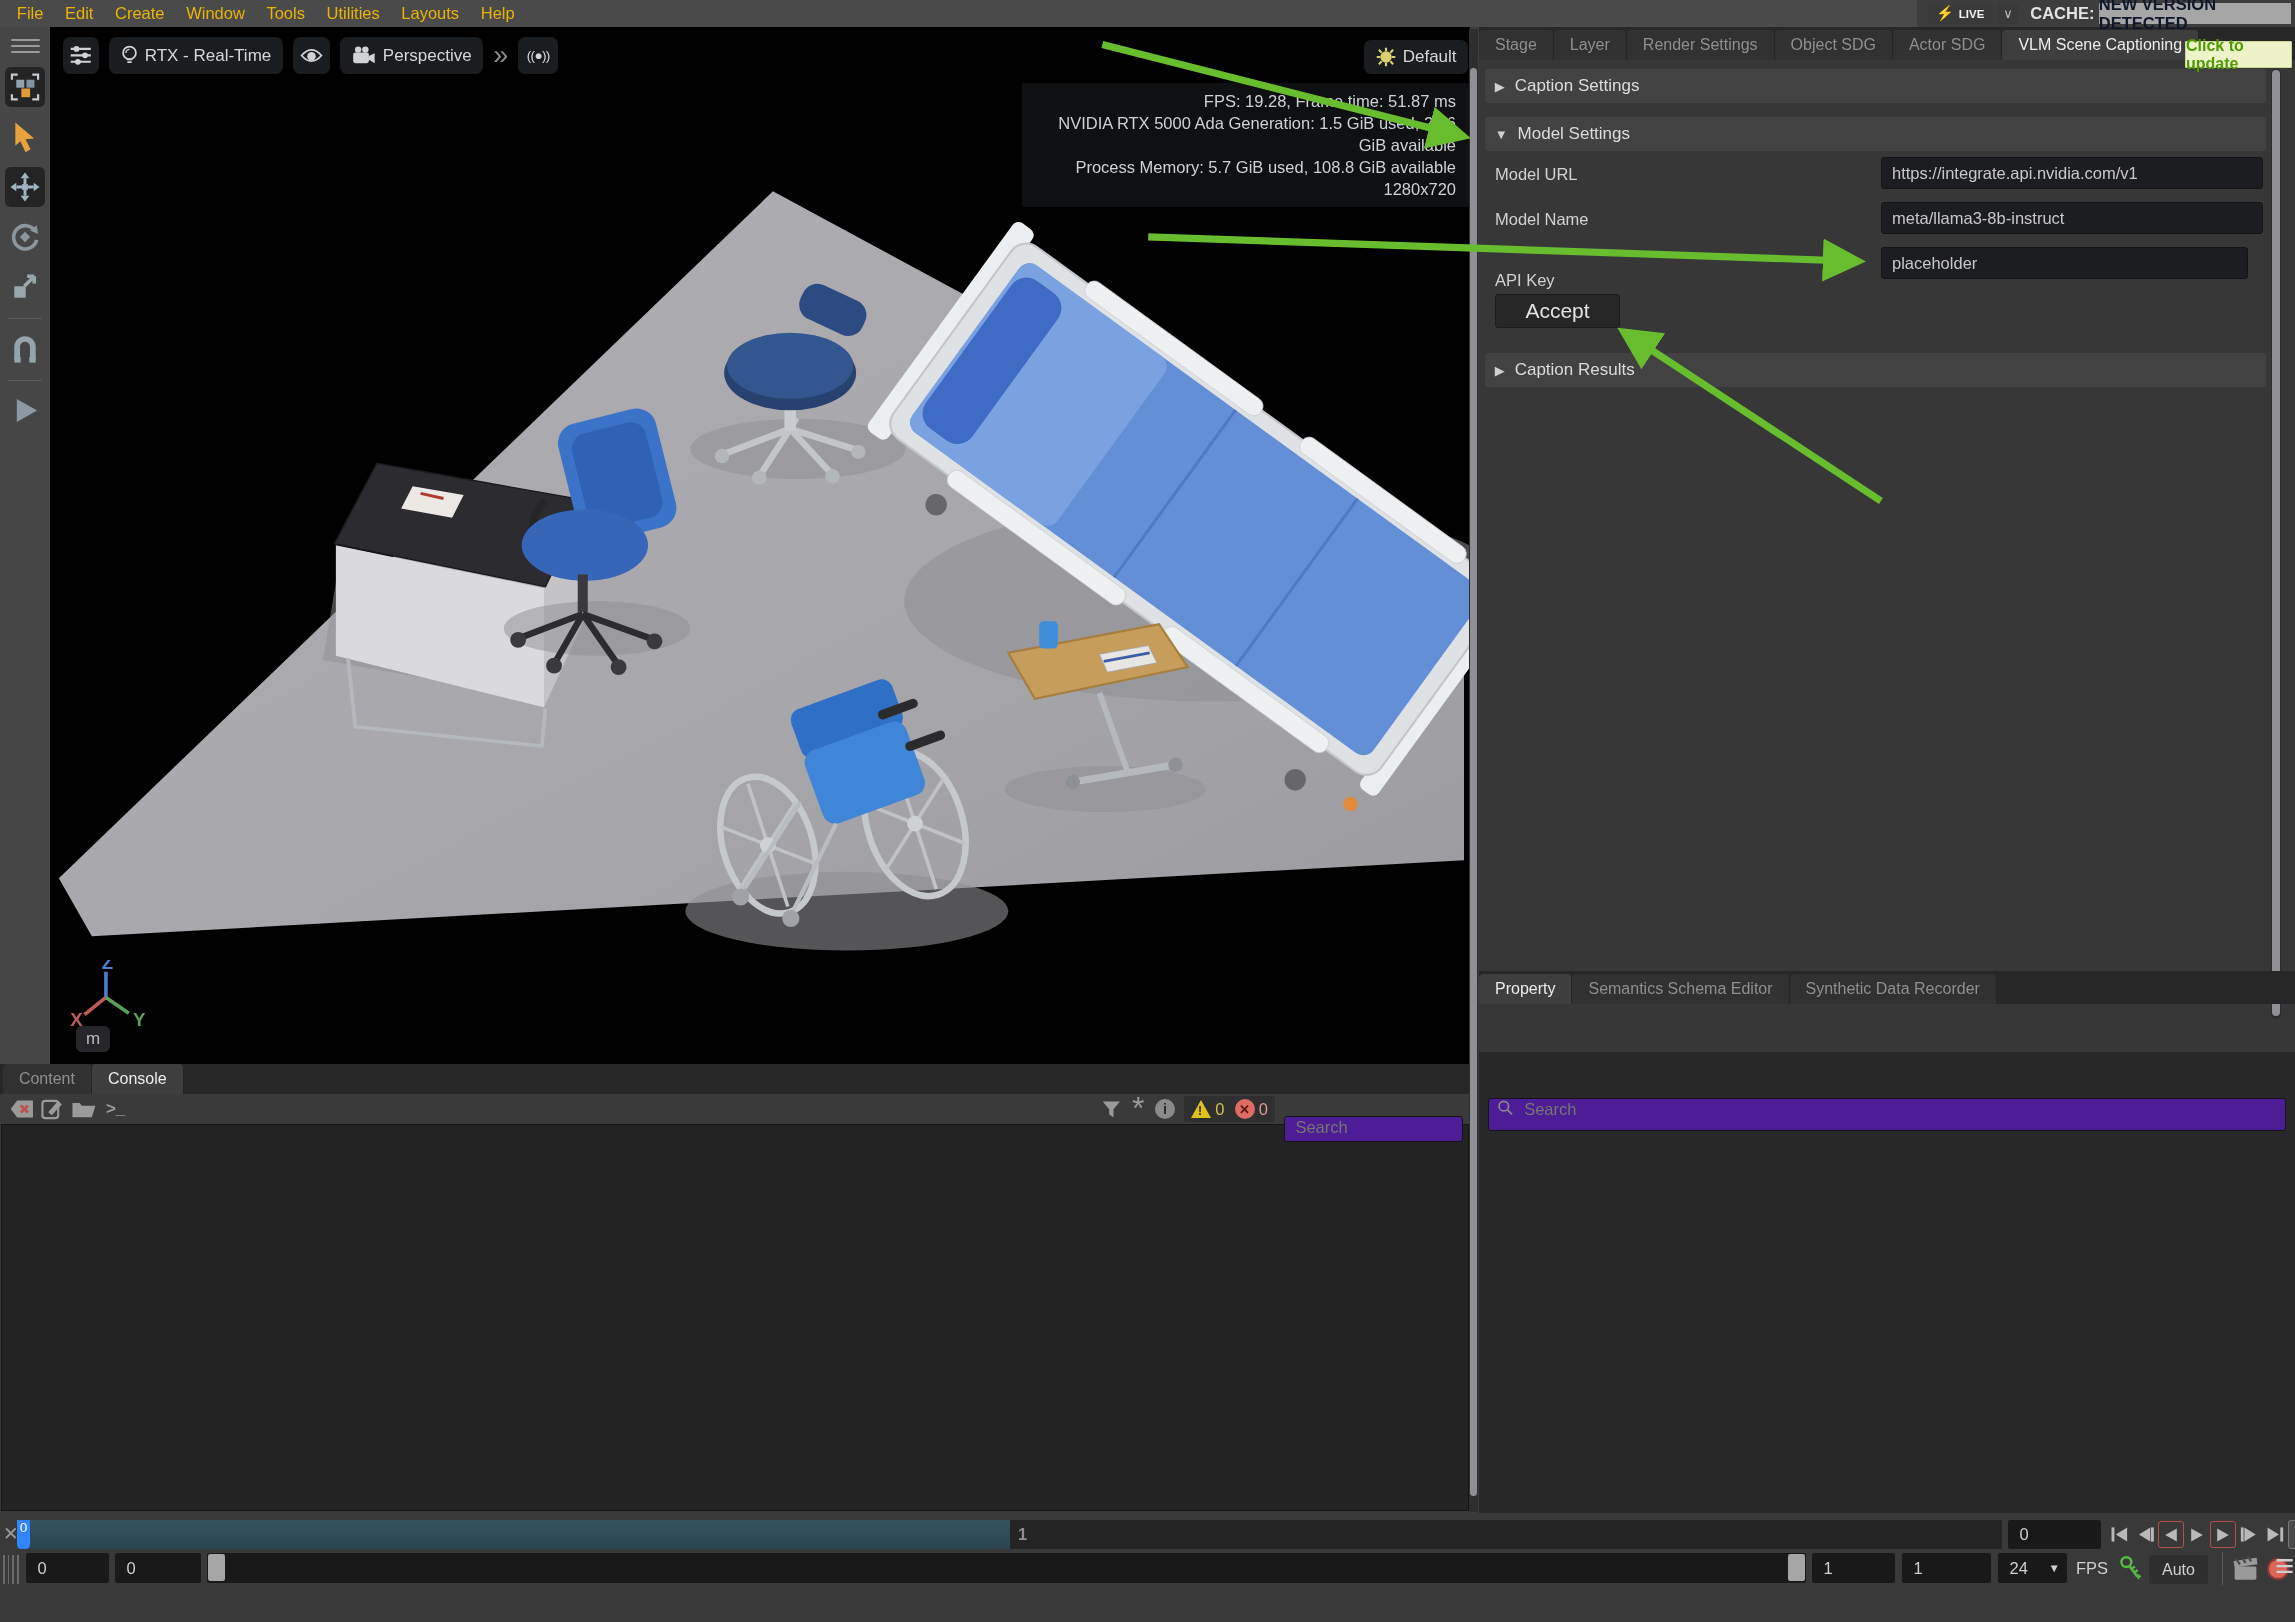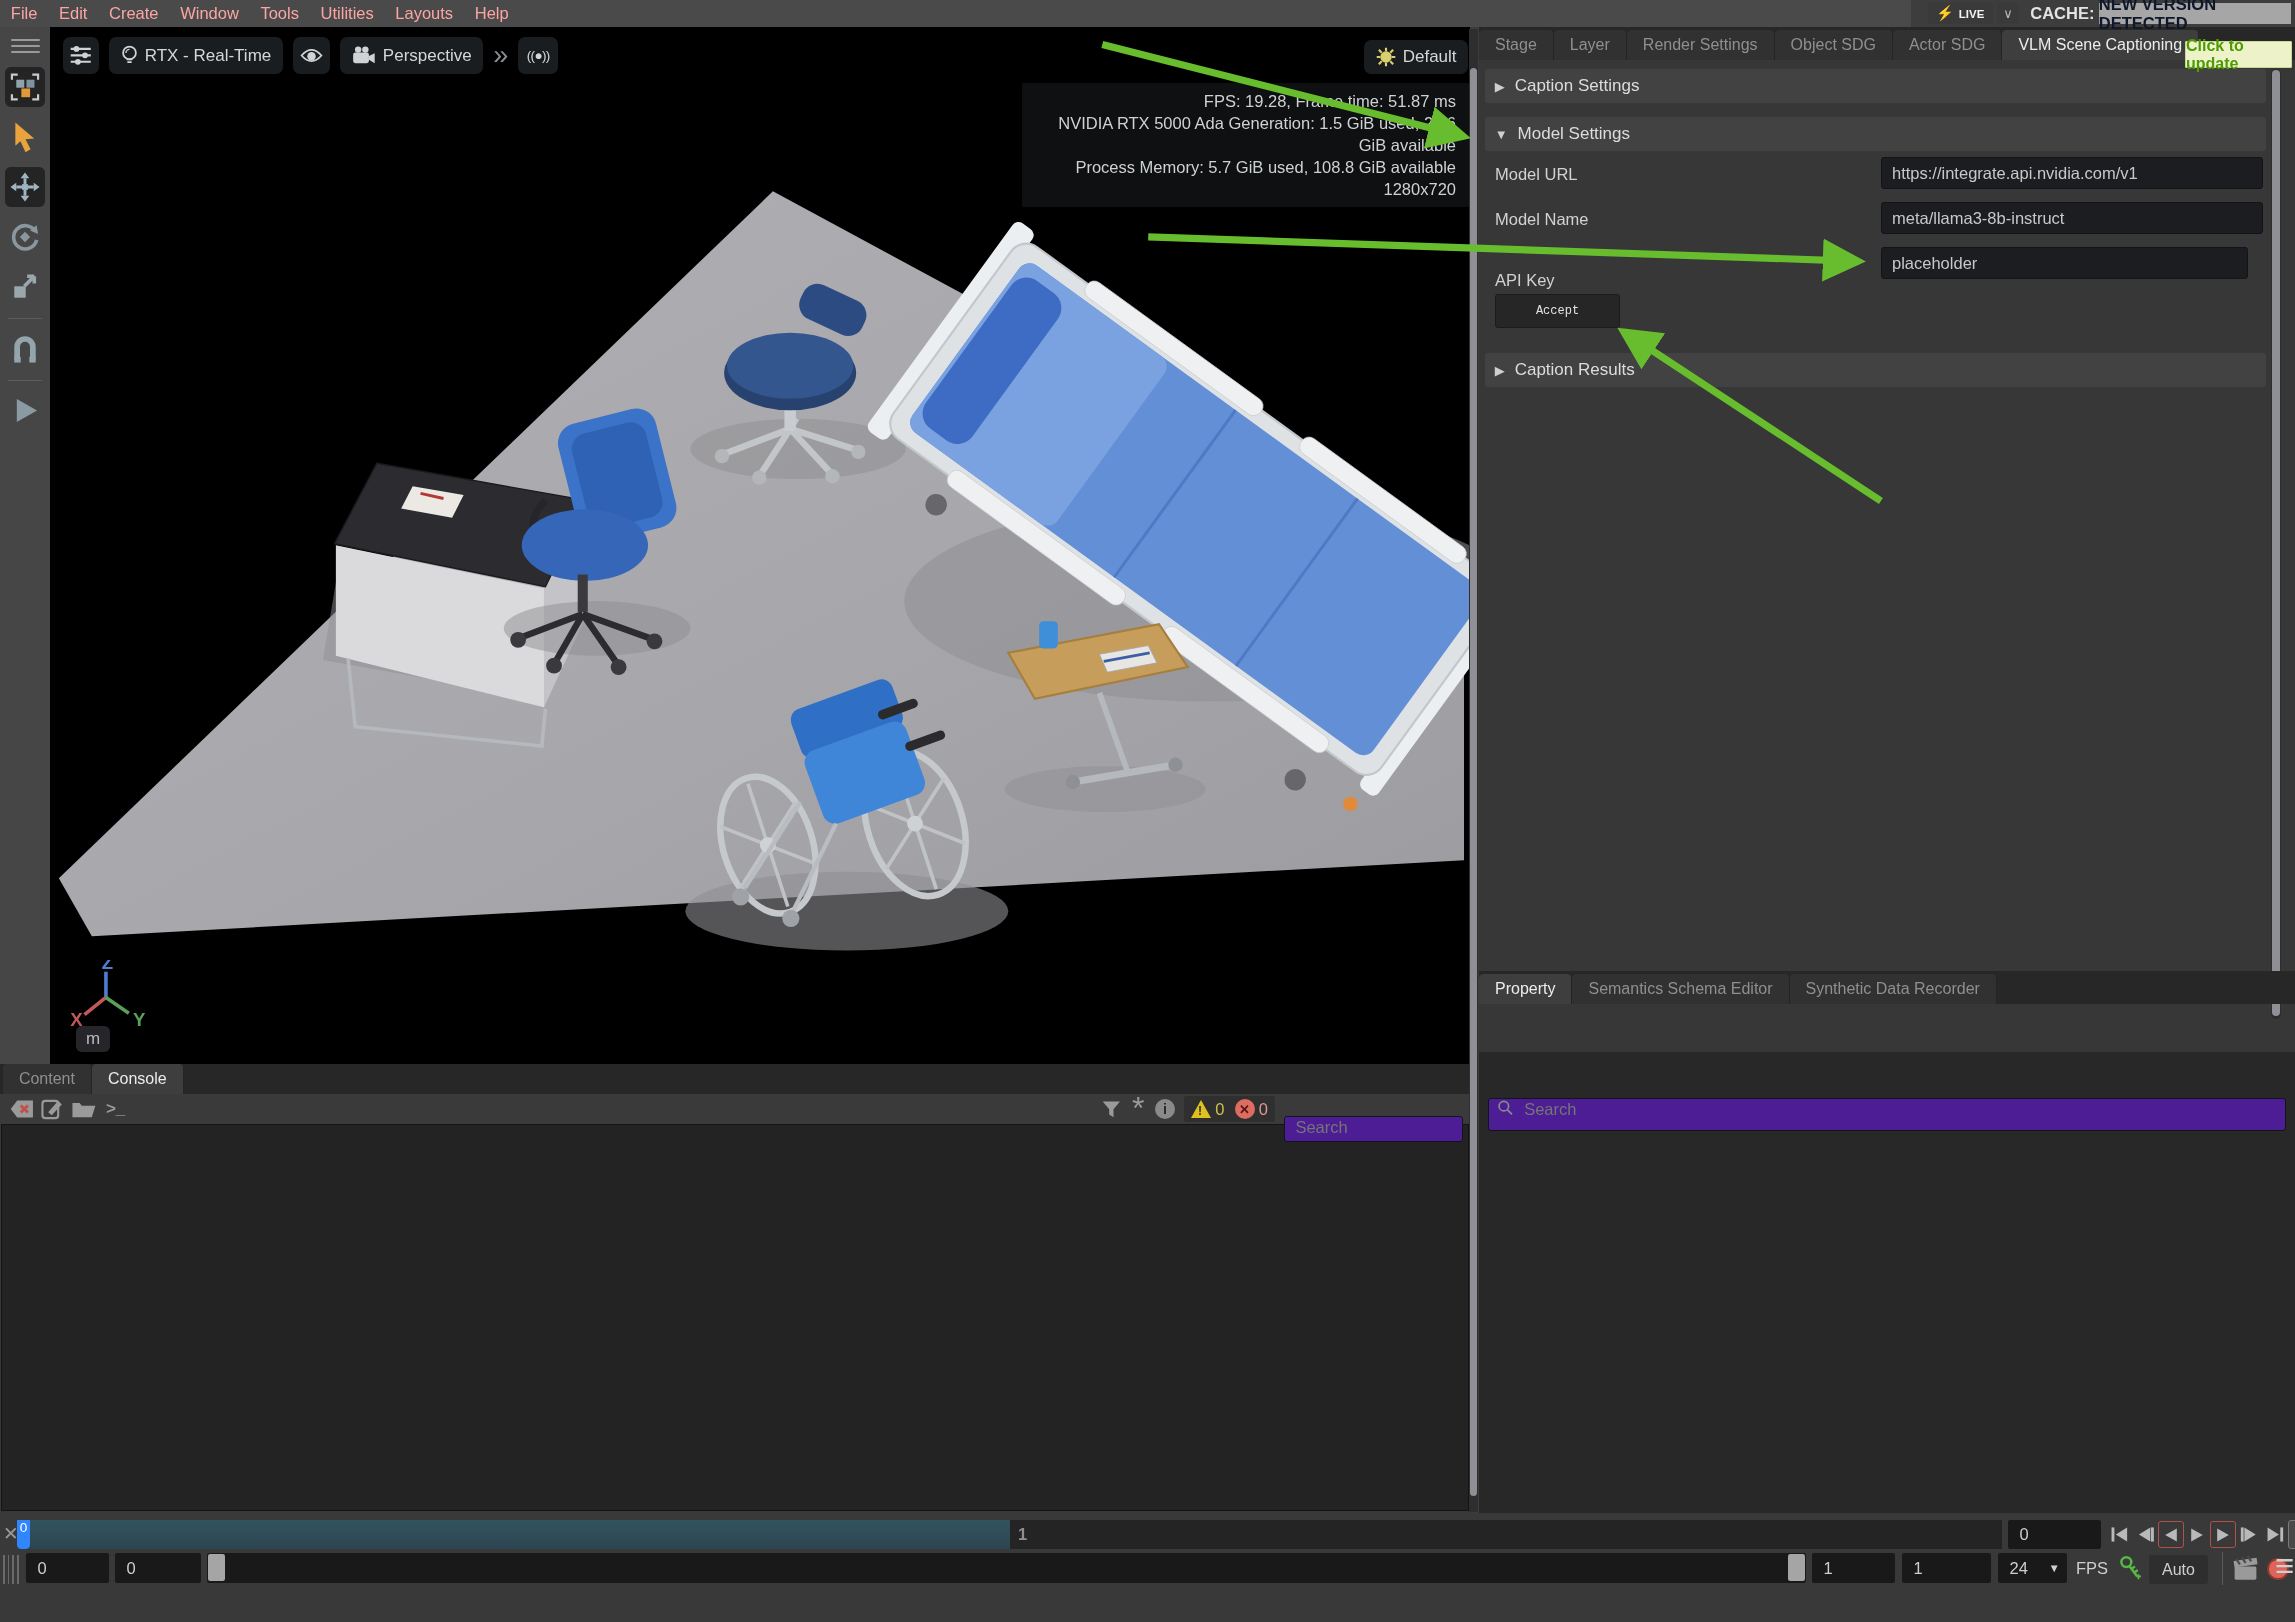--- a/index.html
+++ b/index.html
@@ -2,21 +2,21 @@
 <html style="font-size:11.5px"><head>
 <meta charset="utf-8">
 <style>
   html,body{margin:0;padding:0;background:#2b2b2b;}
   #app{position:relative;width:2295px;height:1622px;background:#3d3d3d;overflow:hidden;
        font-family:"Liberation Sans",sans-serif;color:#d0d0d0;-webkit-font-smoothing:antialiased;}
   .ab{position:absolute;}
   .flex{display:flex;align-items:center;}
   
   .menubar{left:0;top:0;width:1911px;height:27px;background:#4a4a4a;display:flex;align-items:center;
-           font-size:16.5px;color:#fca5a5;z-index:5;}
+           font-size:16.5px;color:#eab308;z-index:5;padding-left:6px;}
   .menu-item{padding:0 10.8px;cursor:default;}
   .live-btn{background:#3a3a3a;border-radius:2.9px;height:21.5px;padding:0 8.6px;display:flex;align-items:center;gap:4.3px;
             font-weight:bold;color:#f2f2f2;}
   .mini-btn{background:#3a3a3a;border-radius:2.9px;height:21.5px;width:21.5px;display:flex;align-items:center;justify-content:center;color:#bbb;font-size:13px;}
   .cache-status{background:#a6a6a6;height:21.5px;display:flex;align-items:center;justify-content:center;
                 font-weight:bold;font-size:16.5px;}
   
   .left-toolbar{left:0;top:27px;width:50px;height:1037px;background:#464646;display:flex;flex-direction:column;align-items:center;z-index:4;}
   .tool-btn{width:40px;height:40px;margin-top:10px;display:flex;align-items:center;justify-content:center;border-radius:5.7px;}
   .tool-btn.pressed{background:#242424;}
@@ -37,22 +37,22 @@
        background:#313131;border-right:0.7px solid #242424;border-top-left-radius:4.3px;border-top-right-radius:4.3px;}
   .tab.active{background:#3e3e3e;color:#ececec;}
   .update-badge{background:#eef2c9;border:1.4px solid #ccd693;border-radius:1px;color:#4f9b06;
                 font-size:16px;font-weight:bold;display:flex;align-items:center;justify-content:center;z-index:40;}
   .section-bar{left:5.7px;width:781px;height:34px;background:#424242;border-radius:2.9px;display:flex;align-items:center;
                gap:10px;padding-left:10px;box-sizing:border-box;font-size:17px;color:#dcdcdc;}
   .tri{font-size:13px;color:#cfcfcf;}
   .row-label{font-size:16.5px;color:#d2d2d2;}
   input.field{background:#1b1d20;border:0.7px solid #121417;color:#c8c8c8;border-radius:2.9px;padding:0 10px;
               font-family:"Liberation Sans",sans-serif;font-size:16.5px;height:32px;box-sizing:border-box;outline:none;}
-  .accept-btn{background:#262626;border:0.7px solid #1b1b1b;border-radius:2.9px;color:#e2e2e2;font-size:12px;
-              display:flex;align-items:center;justify-content:center;font-family:Liberation Mono, monospace;}
+  .accept-btn{background:#262626;border:0.7px solid #1b1b1b;border-radius:2.9px;color:#e2e2e2;font-size:21px;
+              display:flex;align-items:center;justify-content:center;}
   .scroll-thumb{background:#8f9096;border-radius:4.3px;}
   
   .pp-body{background:#282828;}
   .search-box{background:#4c1d95;border:0.7px solid #121417;border-radius:2.9px;display:flex;align-items:flex-start;gap:8.6px;padding:0 8.6px;box-sizing:border-box;margin-top:40px;}
   .search-box input{background:transparent;border:none;outline:none;color:#c8c8c8;font-family:"Liberation Sans",sans-serif;font-size:16.5px;width:100%;}
   
   .console-wrap{left:0;top:1064px;width:1470px;height:449px;background:#383838;z-index:2;}
   .console-toolbar{display:flex;align-items:center;background:#3a3a3a;}
   .console-body{background:#232323;border:0.7px solid #141414;}
   .cicon{display:flex;align-items:center;justify-content:center;}

